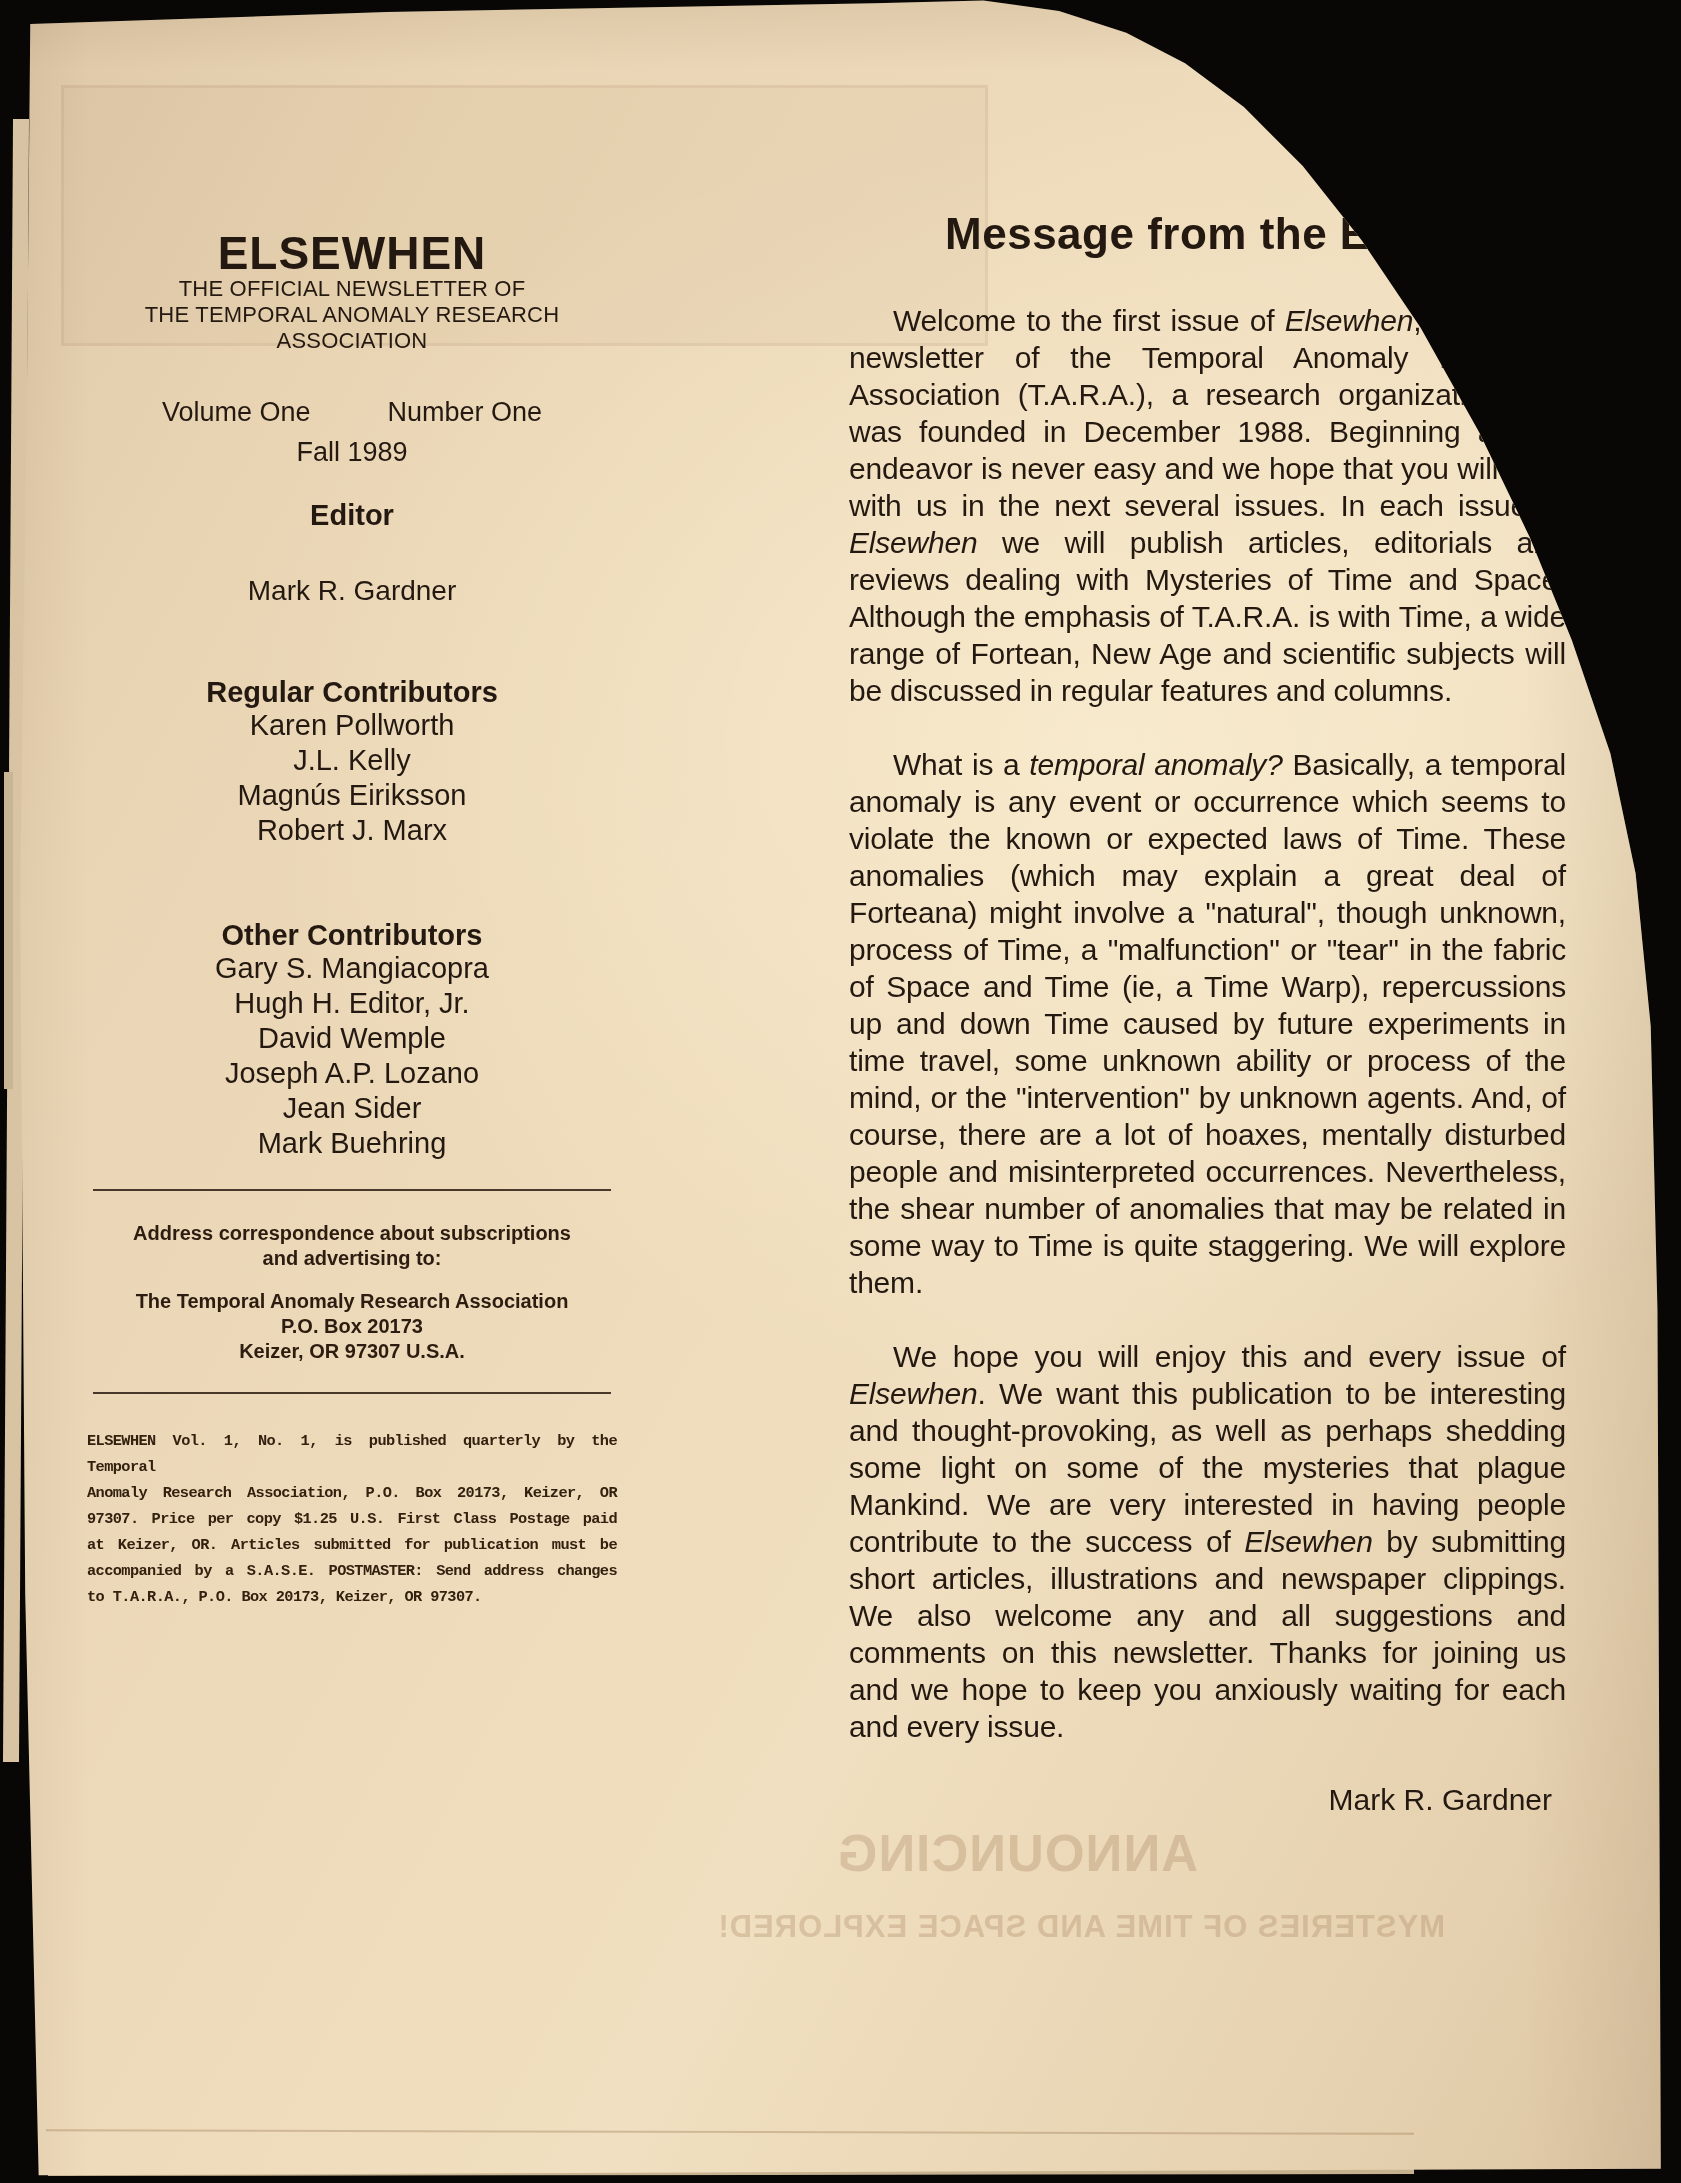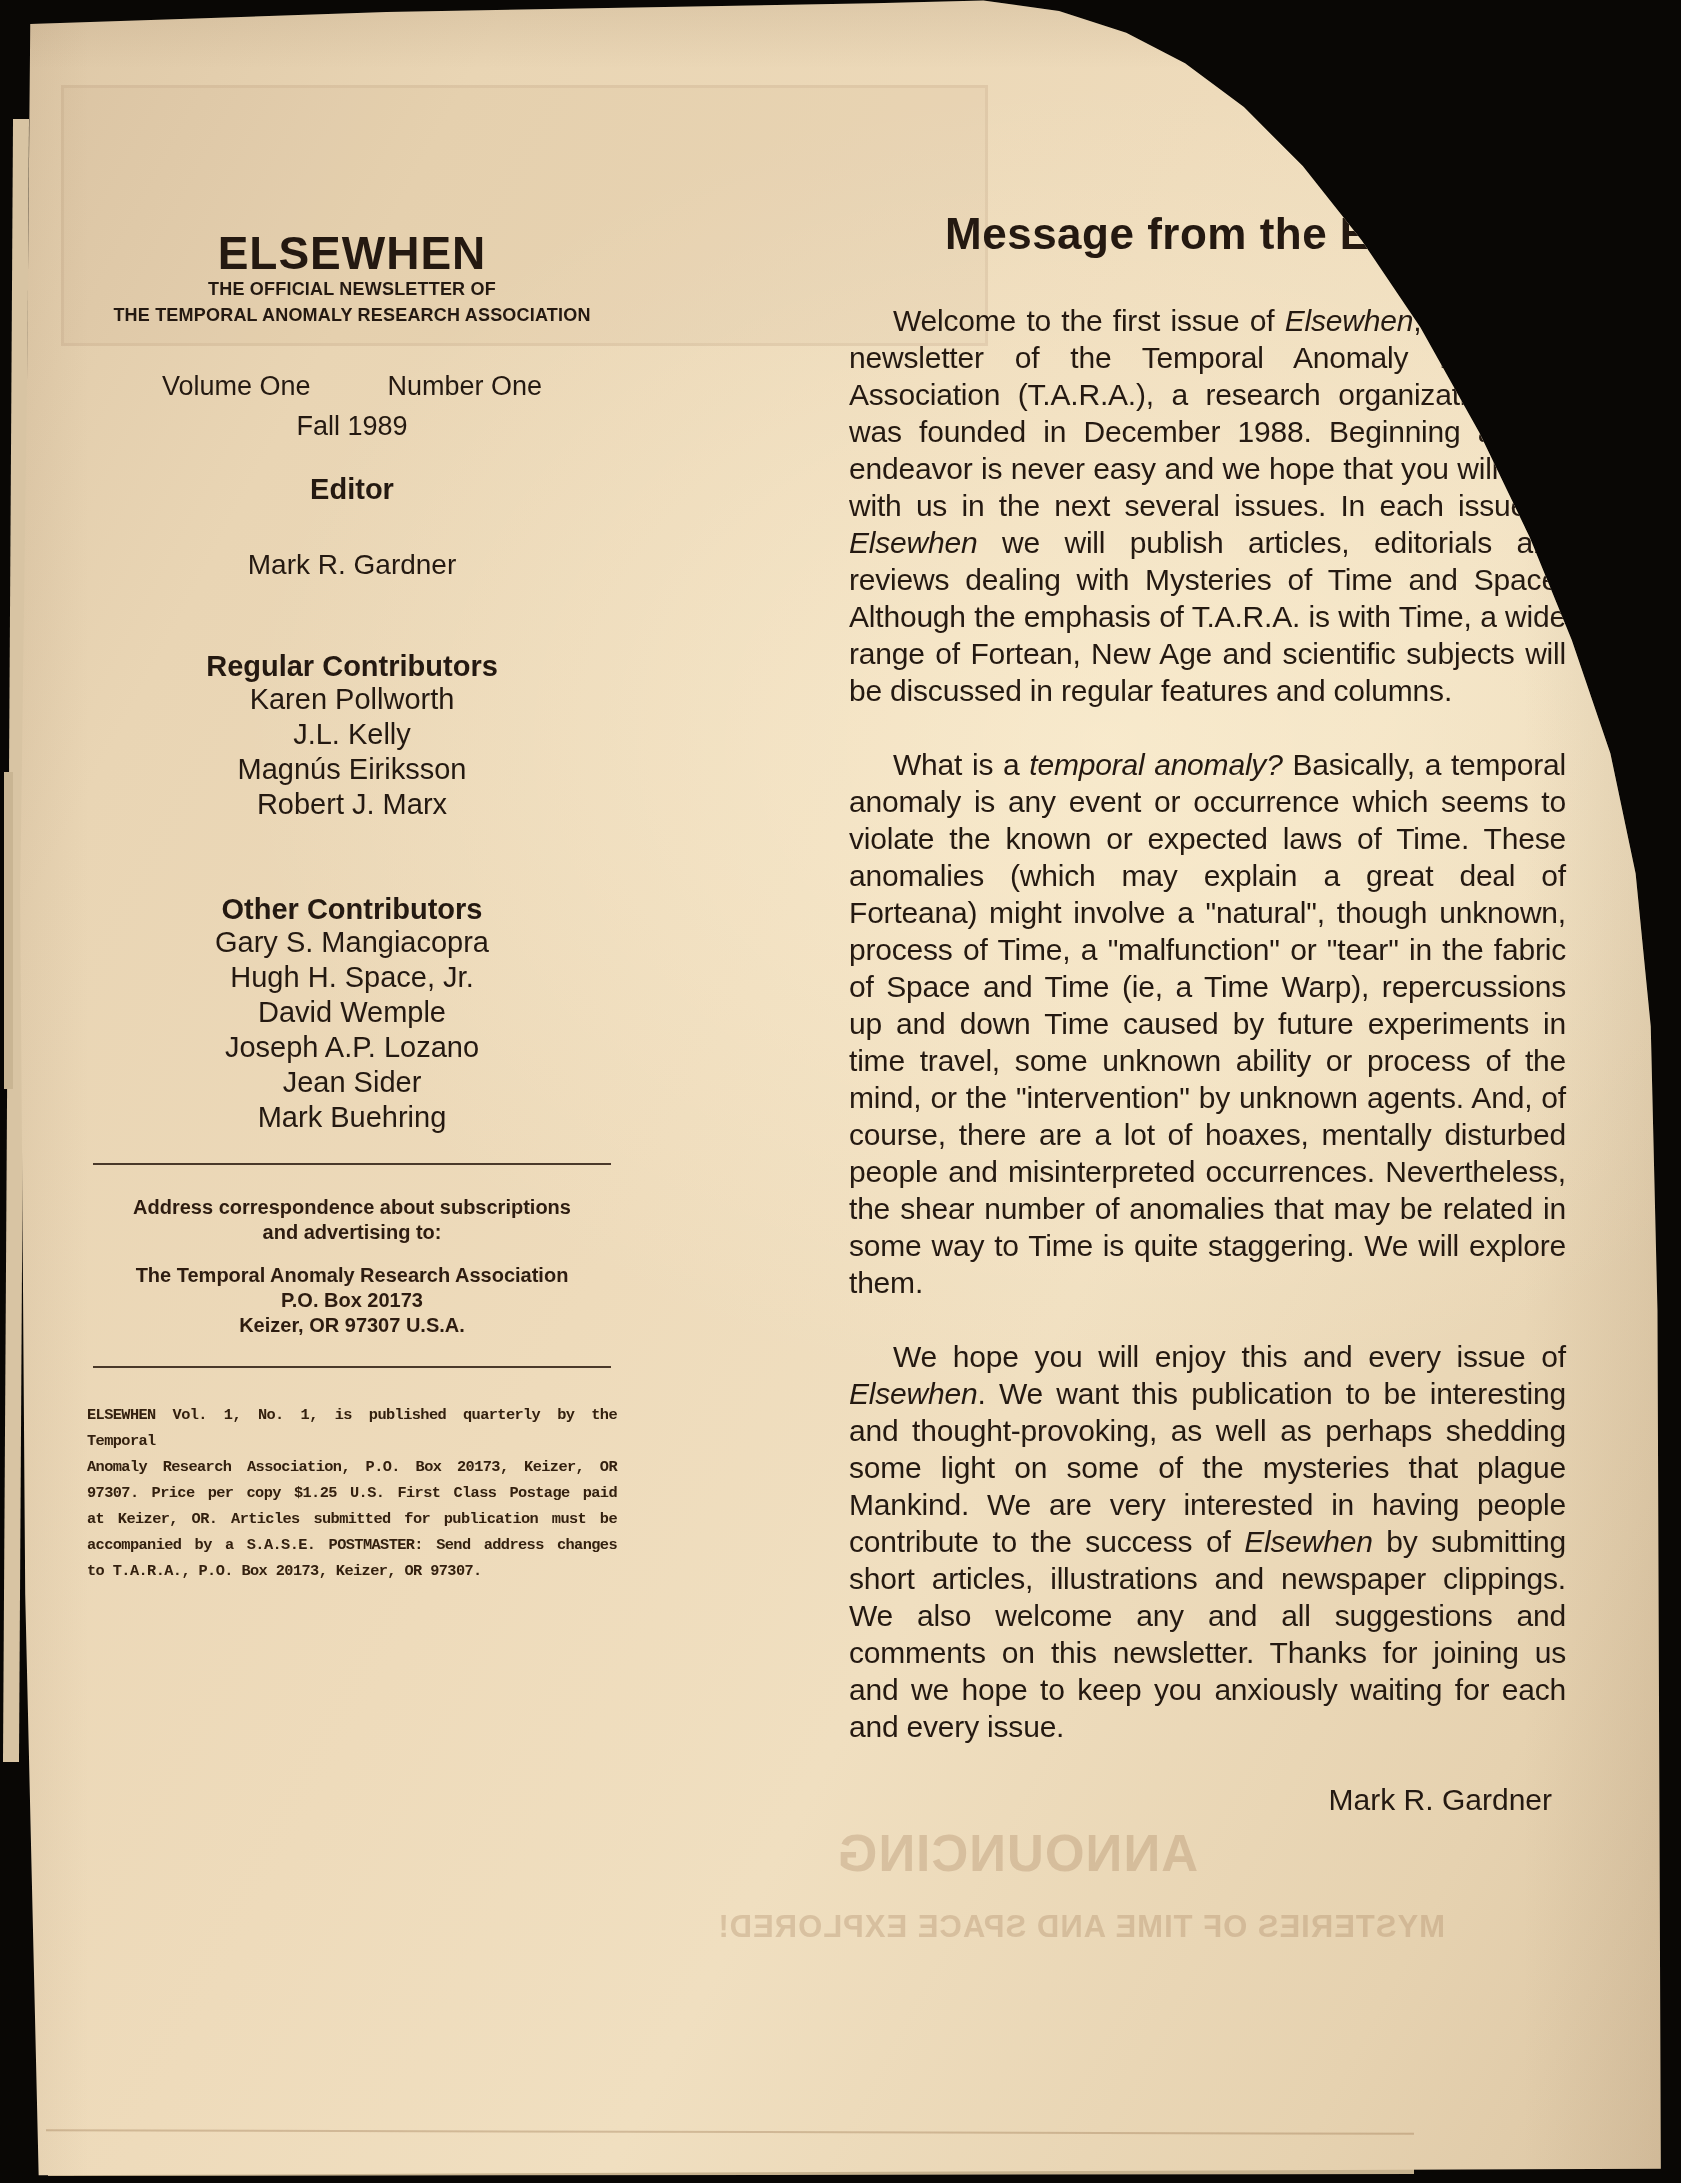--- a/index.html
+++ b/index.html
@@ -36,21 +36,21 @@
     border:3px solid rgba(150,110,75,.10);background:rgba(150,110,75,.05);}
   .bleed-mirror{position:absolute;transform:scaleX(-1);font-weight:bold;
     color:rgba(158,118,82,.28);letter-spacing:1px;white-space:nowrap;}
   .bleed-1{left:871px;top:1824px;width:327px;font-size:51px;text-align:center;}
   .bleed-2{left:762px;top:1909px;width:683px;font-size:31px;text-align:center;}
   .bleed-crease{position:absolute;left:46px;top:2131px;width:1368px;height:2px;
     background:rgba(140,100,60,.30);transform:rotate(.15deg);}
   
   .left-col{position:absolute;left:87px;top:230px;width:530px;text-align:center;}
   .mast-title{font-size:46px;font-weight:bold;letter-spacing:1px;line-height:46px;}
-  .mast-sub{font-size:18px;font-weight:bold;line-height:26px;letter-spacing:0.2px;}
+  .mast-sub{font-size:22px;font-weight:normal;line-height:26px;letter-spacing:0.2px;}
   .vol-row{display:flex;justify-content:center;gap:77px;font-size:27px;margin-top:42px;line-height:32px;text-align:center;}
   .season{font-size:27px;line-height:32px;margin-top:8px;}
   .sec-head{font-size:29px;font-weight:bold;line-height:32px;}
   .head-editor{margin-top:31px;}
   .editor-name{font-size:28px;margin-top:44px;line-height:32px;}
   .head-regular{margin-top:69px;}
   .names{font-size:29px;line-height:35px;}
   .head-other{margin-top:71px;}
   .editors-note{margin-top:65px;font-size:21px;line-height:31px;text-align:justify;letter-spacing:-0.2px;}
   .rule{border:0;border-top:2.5px solid rgba(45,28,16,.85);margin:28px 6px 0 6px;}
@@ -101,21 +101,21 @@
       <div class="names">
           <div>Karen Pollworth</div>
           <div>J.L. Kelly</div>
           <div>Magnús Eiriksson</div>
           <div>Robert J. Marx</div>
         </div>
 
       <div class="sec-head head-other">Other Contributors</div>
       <div class="names">
           <div>Gary S. Mangiacopra</div>
-          <div>Hugh H. Space, Jr.</div>
+          <div>Hugh H. Editor, Jr.</div>
           <div>David Wemple</div>
           <div>Joseph A.P. Lozano</div>
           <div>Jean Sider</div>
           <div>Mark Buehring</div>
         </div>
 
 
       <hr class="rule">
 
       <div class="addr">

